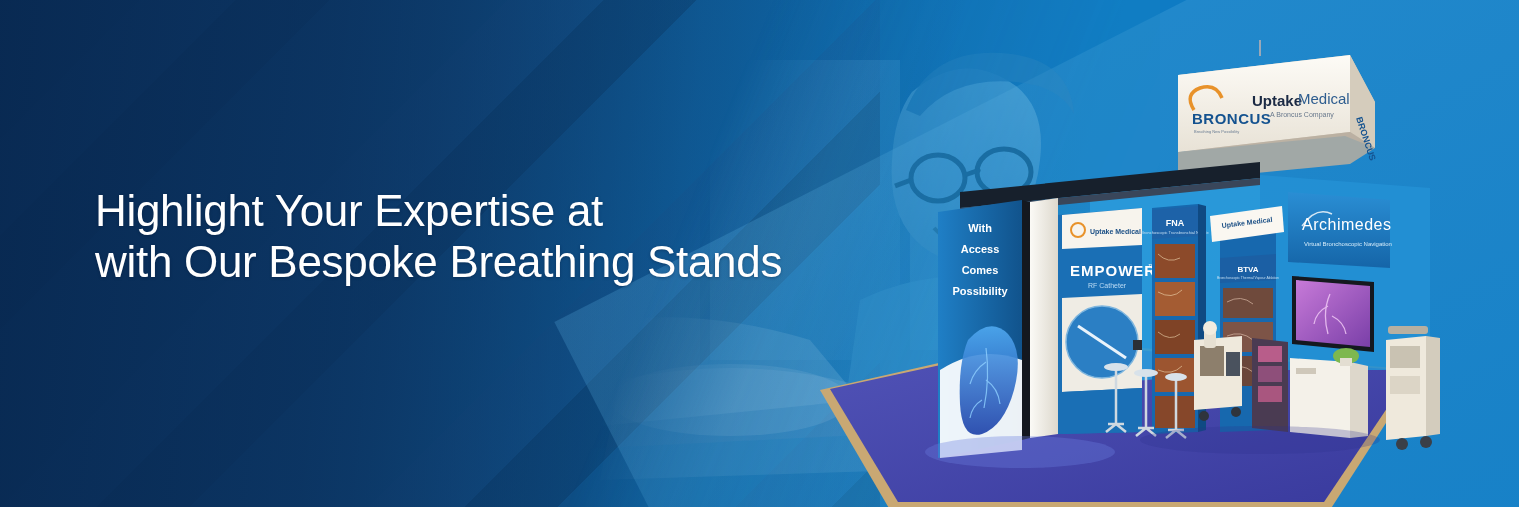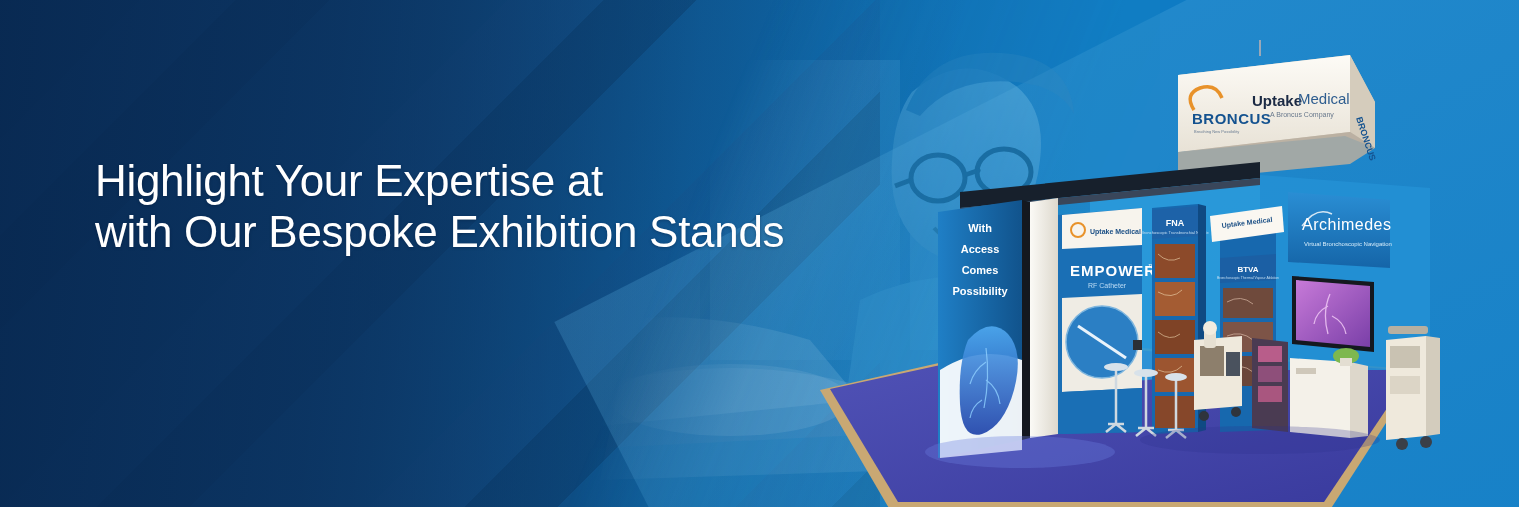--- a/index.html
+++ b/index.html
@@ -50,21 +50,21 @@
     mask-image:linear-gradient(112deg,transparent 0%,transparent 26%,rgba(0,0,0,.55) 42%,rgba(0,0,0,.85) 70%,rgba(0,0,0,.9) 100%);
     opacity:.75;
   }
   .ghost svg{ display:block; }
 
   
   .copy{
     position:absolute; left:95px; top:158px; width:760px; z-index:40;
     color:#ffffff; text-shadow:0 1px 3px rgba(0,20,45,.35);
   }
-  .line1{ font-size:44px; font-weight:400; letter-spacing:-0.3px; line-height:1.06; }
+  .line1{ font-size:44px; font-weight:400; letter-spacing:-0.3px; line-height:1.06;margin-top:30px; }
   .line2{ font-size:66px; font-weight:700; letter-spacing:-1.4px; line-height:1.08; margin-top:2px; }
   .line3{ font-size:44px; font-weight:400; letter-spacing:-0.3px; line-height:1.06; margin-top:4px; }
 
   
   .stand{
     position:absolute; left:790px; top:40px; width:700px; height:470px; z-index:30;
   }
   .stand svg{ display:block; }
 </style>
 </head>
@@ -117,21 +117,21 @@
         <path d="M300 300 q70 -34 150 -20 q90 16 120 70 l0 90 l-290 0 z" fill="#3e9bd0" opacity=".75"></path>
         <path d="M420 300 q18 44 44 58" stroke="#1d6fa3" stroke-width="6" fill="none" opacity=".6"></path>
       </g>
 
       <path d="M0 450 L600 420 L600 507 L0 507 Z" fill="#1e8ac6" opacity=".35"></path>
     </svg>
   </div>
 
   <div class="copy">
     <div class="line1">Highlight Your Expertise at</div>
-    <div class="line3">with Our Bespoke Exhibition Stands</div>
+    <div class="line3">with Our Bespoke Breathing Stands</div>
   </div>
 
   <div class="stand">
     <svg width="700" height="470" viewBox="0 0 700 470" xmlns="http://www.w3.org/2000/svg">
       <defs>
         <linearGradient id="carpet" x1="0" y1="0" x2="1" y2="1">
           <stop offset="0" stop-color="#4a4cb4"></stop>
             <stop offset="1" stop-color="#32339a"></stop>
         </linearGradient>
         <linearGradient id="signF" x1="0" y1="0" x2="0" y2="1">

